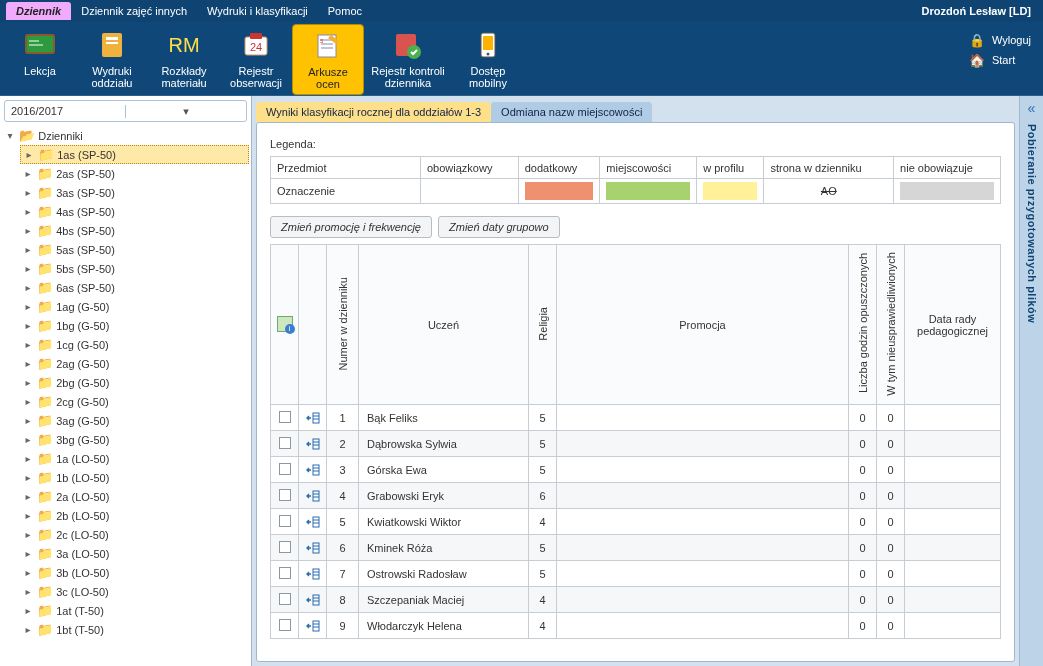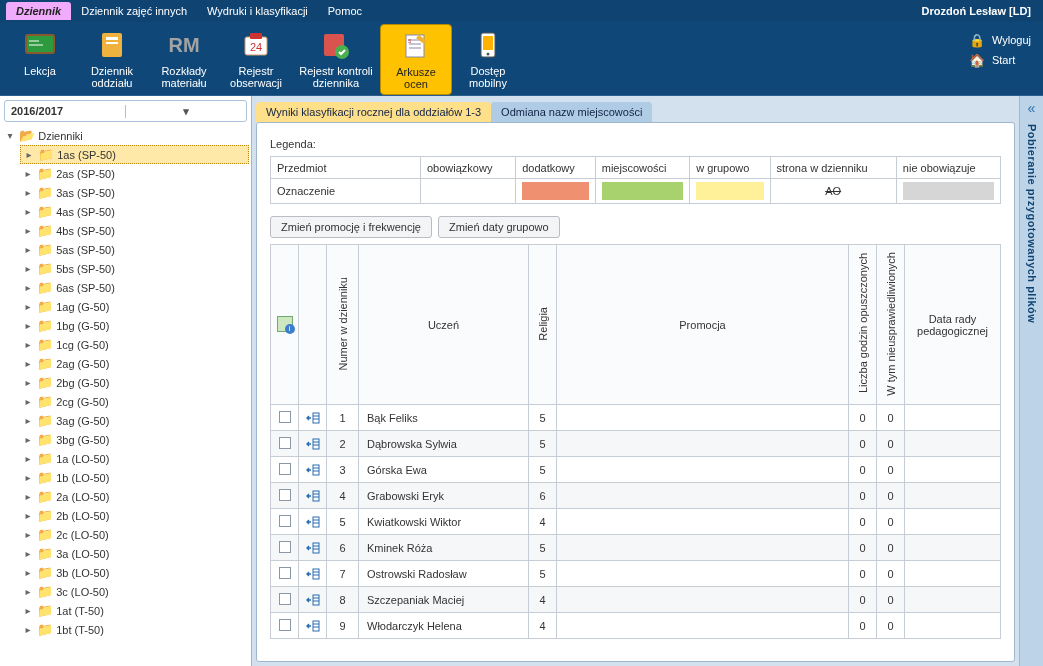--- a/index.html
+++ b/index.html
@@ -81,41 +81,41 @@
     overflow:hidden;
   }
   .year-select {
     display:flex;align-items:center;
     background:#fff;
     border:1px solid #a9c4db;
     border-radius:3px;
     margin:4px;
     height:22px;
   }
-  .year-select span{flex:1;padding:0 6px;font-weight:bold;}
+  .year-select span{flex:1;padding:0 6px;}
   .year-select .dd{width:18px;text-align:center;border-left:1px solid #a9c4db;color:#555;cursor:pointer;}
   .tree {
     flex:1; overflow-y:auto; padding:0 2px 4px 2px;
   }
   .tree-node{display:flex;align-items:center;height:19px;padding:0 2px;cursor:pointer;white-space:nowrap;}
   .tree-node.root{background:#fff;}
   .tree-node .exp{width:12px;text-align:center;color:#666;font-size:10px;}
   .tree-node .folder{color:#f4b93f;font-size:13px;margin:0 3px;}
   .tree-node.selected{background:#ffe9a8;border:1px dotted #b8860b;}
   .tree-children{padding-left:18px;}
   .center{flex:1;display:flex;flex-direction:column;background:#d3e1ee;padding:4px 4px 4px 4px;overflow:hidden;}
   .tabbar{display:flex;gap:0;height:22px;align-items:flex-end;}
   .c-tab{padding:4px 10px;border-radius:4px 4px 0 0;background:#b0cce4;color:#124;cursor:pointer;font-size:11px;}
   .c-tab.active{background:#ffe08a;font-weight:normal;}
   .panel{flex:1;background:#fff;border:1px solid #9fb8cf;border-radius:3px;padding:13px;overflow:auto;}
   .legend-title{font-weight:normal;margin:2px 0 6px 0;}
   table.legend{border-collapse:collapse;width:100%;}
   table.legend td, table.legend th{border:1px solid #c6cdd4;padding:3px 6px;font-weight:normal;text-align:left;font-size:11px;height:22px;}
   .sw{height:18px;}
-  .btn-row{margin:12px 0 6px 0;display:flex;gap:6px;}
+  .btn-row{margin:12px 0 6px 0;display:flex;gap:6px;font-style:italic;}
   .btn{background:#f2f4f6;border:1px solid #b7bdc3;border-radius:3px;padding:4px 10px;cursor:pointer;}
   table.grid{border-collapse:collapse;width:100%;table-layout:fixed;}
   table.grid th, table.grid td{border:1px solid #c6cdd4;padding:0;font-size:11px;}
   table.grid th{background:#fafbfc;font-weight:normal;vertical-align:middle;}
   table.grid td{height:26px;text-align:center;}
   table.grid td.l{text-align:left;padding-left:8px;}
   table.grid tbody tr:nth-child(even) td{background:#f5f7f9;}
   .vtxt { writing-mode: vertical-rl; transform: rotate(180deg); white-space:nowrap; padding:6px 0; display:inline-block;}
   .chk{width:12px;height:12px;border:1px solid #8a97a4;display:inline-block;background:#fff;}
   .row-ic{display:inline-flex;align-items:center;justify-content:center;width:18px;height:18px;color:#2a6db0;font-size:12px;}
@@ -150,59 +150,59 @@
     <div class="lbl">Lekcja</div>
   </div>
   <div class="ribbon-btn">
     <div class="ic">
       <svg width="28" height="30">
           <rect x="4" y="3" width="20" height="24" rx="2" fill="#f0b23e"></rect>
           <rect x="8" y="7" width="12" height="3" fill="#fff"></rect>
           <rect x="8" y="12" width="12" height="2" fill="#fff"></rect>
         </svg>
     </div>
-    <div class="lbl">Dziennik oddziału</div>
+    <div class="lbl">Wydruki oddziału</div>
   </div>
   <div class="ribbon-btn">
-    <div class="ic" style="color:#a3a3a3;font-weight:bold;font-size:20px;">RM</div>
+    <div class="ic" style="color:#fde047;font-weight:normal;font-size:20px;">RM</div>
     <div class="lbl">Rozkłady materiału</div>
   </div>
   <div class="ribbon-btn">
     <div class="ic">
       <svg width="30" height="28">
           <rect x="4" y="6" width="22" height="18" rx="2" fill="#fff" stroke="#c96" stroke-width="1"></rect>
           <rect x="9" y="2" width="12" height="6" rx="1" fill="#c33"></rect>
           <text x="15" y="20" text-anchor="middle" font-size="11" fill="#c33">24</text>
         </svg>
     </div>
     <div class="lbl">Rejestr obserwacji</div>
-  </div>
-  <div class="ribbon-btn" style="width:88px">
-    <div class="ic">
-      <svg width="32" height="30">
-          <rect x="4" y="4" width="20" height="22" rx="2" fill="#d9534f"></rect>
-          <circle cx="22" cy="22" r="7" fill="#4caf50"></circle>
-          <path d="M19 22 l2 2 l4 -4" stroke="#fff" stroke-width="2" fill="none"></path>
-        </svg>
-    </div>
-    <div class="lbl">Rejestr kontroli dziennika</div>
   </div>
   <div class="ribbon-btn active">
     <div class="ic">
       <svg width="30" height="30">
           <rect x="5" y="4" width="18" height="22" fill="#fff" stroke="#88a"></rect>
           <line x1="8" y1="9" x2="20" y2="9" stroke="#88a"></line>
           <line x1="8" y1="13" x2="20" y2="13" stroke="#88a"></line>
           <line x1="8" y1="17" x2="20" y2="17" stroke="#88a"></line>
           <text x="7" y="12" font-size="6" fill="#c33">5</text>
           <path d="M18 4 l8 6 l-3 3 l-8 -6 z" fill="#f0b030"></path>
         </svg>
     </div>
     <div class="lbl">Arkusze ocen</div>
   </div>
+  <div class="ribbon-btn" style="width:88px">
+    <div class="ic">
+      <svg width="32" height="30">
+          <rect x="4" y="4" width="20" height="22" rx="2" fill="#d9534f"></rect>
+          <circle cx="22" cy="22" r="7" fill="#4caf50"></circle>
+          <path d="M19 22 l2 2 l4 -4" stroke="#fff" stroke-width="2" fill="none"></path>
+        </svg>
+    </div>
+    <div class="lbl">Rejestr kontroli dziennika</div>
+  </div>
   <div class="ribbon-btn">
     <div class="ic">
       <svg width="26" height="30">
           <rect x="6" y="3" width="14" height="24" rx="2" fill="#fff" stroke="#555"></rect>
           <rect x="8" y="6" width="10" height="14" fill="#ffb300"></rect>
           <circle cx="13" cy="24" r="1.5" fill="#555"></circle>
         </svg>
     </div>
     <div class="lbl">Dostęp mobilny</div>
   </div>
@@ -373,21 +373,21 @@
     </div>
     <div class="panel">
       <div class="legend-title">Legenda:</div>
       <table class="legend">
         <tbody>
             <tr>
           <td style="width:150px">Przedmiot</td>
           <td>obowiązkowy</td>
           <td>dodatkowy</td>
           <td>miejscowości</td>
-          <td>w grupowo</td>
+          <td>w profilu</td>
           <td>strona w dzienniku</td>
           <td>nie obowiązuje</td>
         </tr>
         <tr>
           <td>Oznaczenie</td>
           <td>
                 <div class="sw" style="background:#ffffff"></div>
               </td>
           <td>
                 <div class="sw" style="background:#ef9070"></div>

